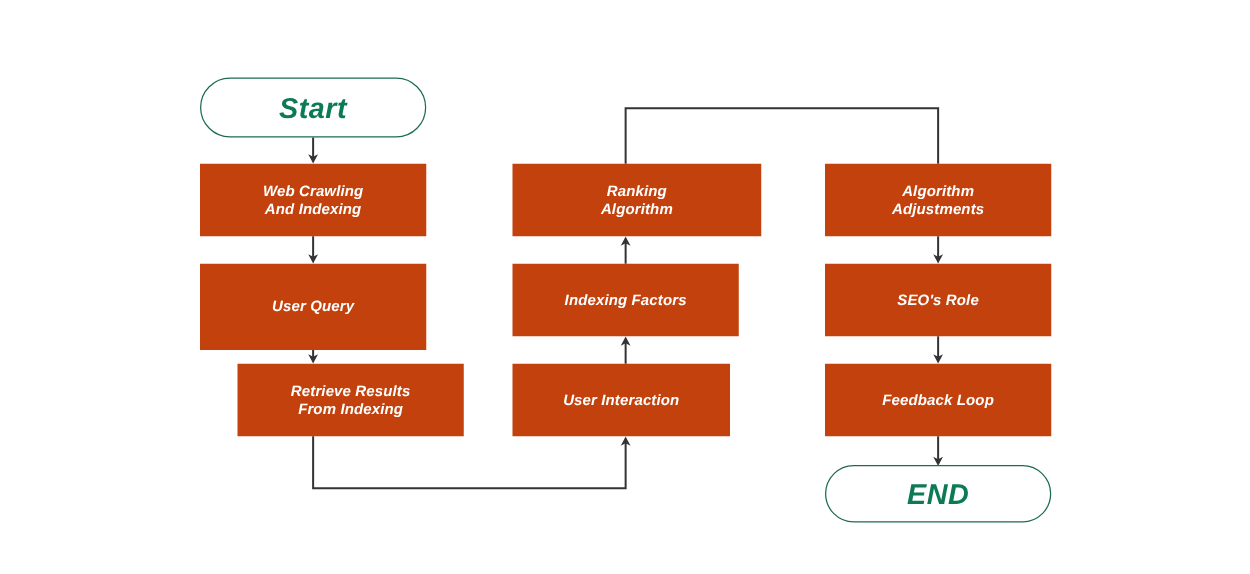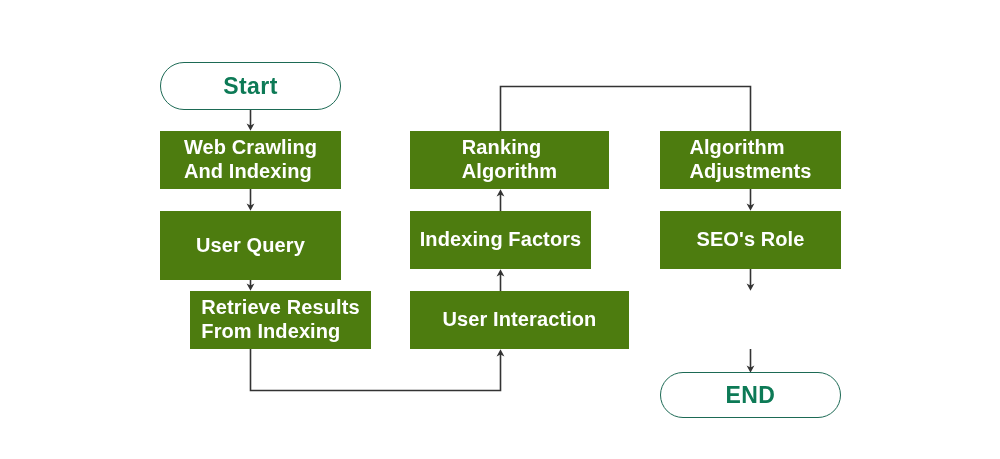--- a/index.html
+++ b/index.html
@@ -30,25 +30,27 @@
     z-index: 1;
   }
   
   .node {
     position: absolute;
     z-index: 2;
     box-sizing: border-box;
     display: flex;
     align-items: center;
     justify-content: center;
+    text-align: center;
+    font-style: italic;
   }
   .node-process {
-    background: #4d7c0f;
+    background: #c2410c;
     color: #ffffff;
-    font-size: 20px;
+    font-size: 12px;
     font-weight: bold;
     line-height: 1.18;
     letter-spacing: 0.1px;
     padding: 0 8px;
   }
   .node-terminator {
     background: #ffffff;
     border: 1.6px solid #1d6a55;
     border-radius: 999px;
     color: #0d7a56;
@@ -134,31 +136,34 @@
 
   <div class="node node-process" style="left:410px; top:131px; width:199px; height:58px;">
     <span class="node-label">Ranking
 Algorithm</span>
   </div>
 
   <div class="node node-process" style="left:410px; top:211px; width:181px; height:58px;">
     <span class="node-label">Indexing Factors</span>
   </div>
 
-  <div class="node node-process" style="left:410px; top:291px; width:219px; height:58px;">
+  <div class="node node-process" style="left:410px; top:291px; width:174px; height:58px;">
     <span class="node-label">User Interaction</span>
   </div>
 
   <div class="node node-process" style="left:660px; top:131px; width:181px; height:58px;">
     <span class="node-label">Algorithm
 Adjustments</span>
   </div>
 
   <div class="node node-process" style="left:660px; top:211px; width:181px; height:58px;">
     <span class="node-label">SEO's Role</span>
   </div>
 
+  <div class="node node-process" style="left:660px; top:291px; width:181px; height:58px;">
+    <span class="node-label">Feedback Loop</span>
+  </div>
 
   <div class="node node-terminator" style="left:660px; top:372px; width:181px; height:46px;">
     <span class="node-label">END</span>
   </div>
 
 </div>
 
 </body></html>

